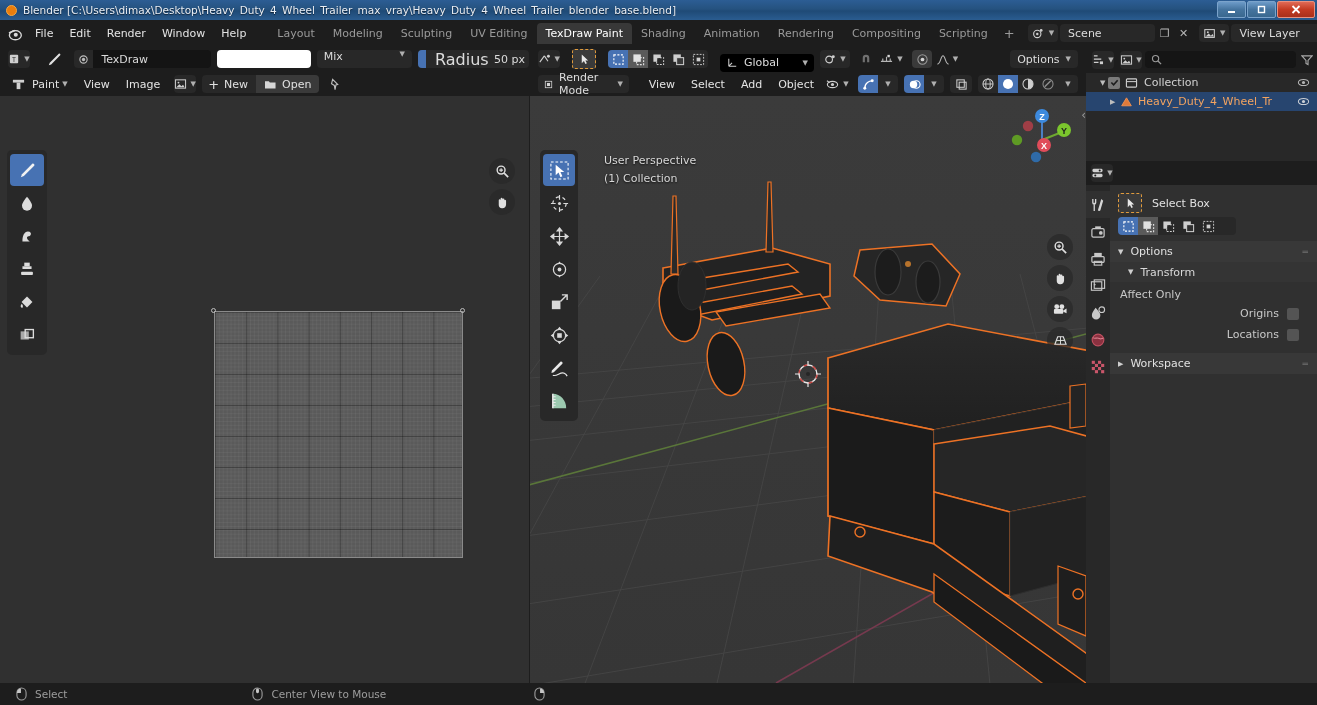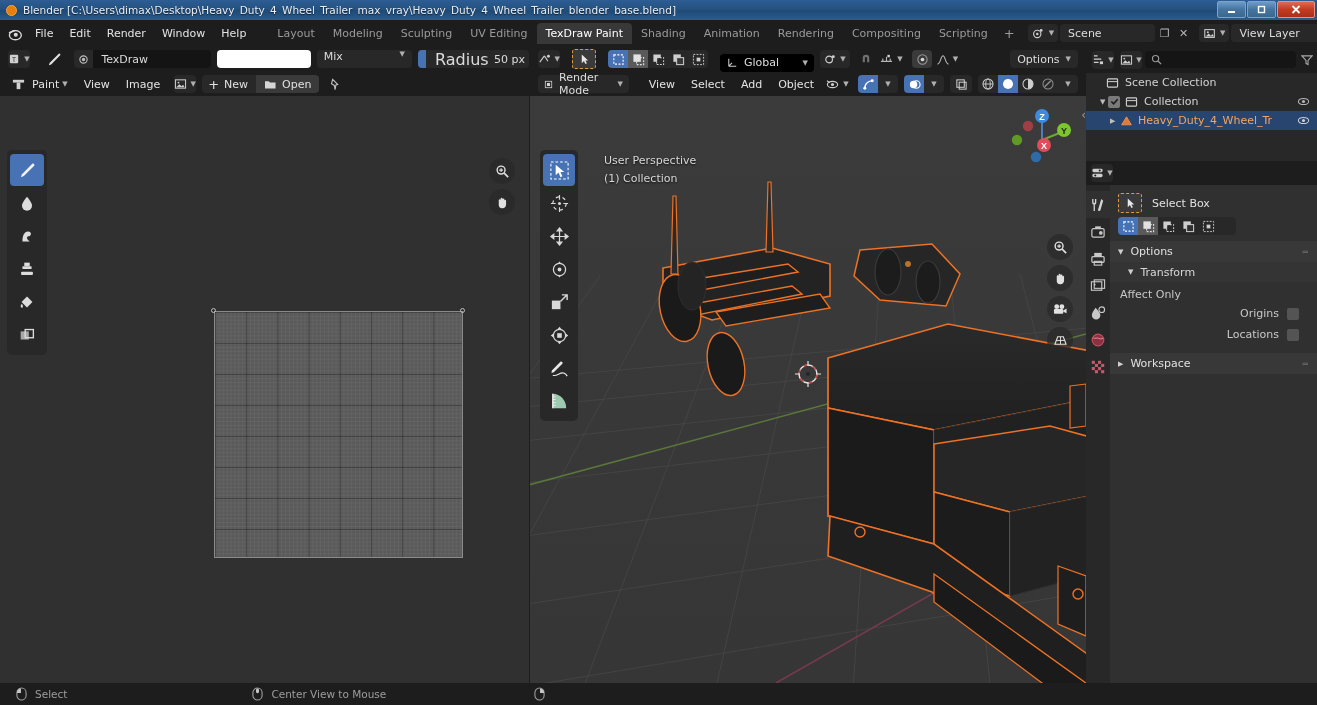--- a/index.html
+++ b/index.html
@@ -767,28 +767,20 @@
           </svg>
       </div>
       <div style="width:16px;display:flex;justify-content:center;margin-right:2px;">
         <svg width="12" height="12" viewBox="0 0 13 13">
             <path d="M1 2 h11 L7.6 7 v4.4 l-2.2 -1.2 V7 Z" fill="none" stroke="#aaaaaa" stroke-width="1.2"></path>
           </svg>
       </div>
     </div>
 
     <div>
-      <div class="ol-row">
-        <span style="width:14px;"></span>
-        <svg width="13" height="12" viewBox="0 0 14 13" style="margin-right:6px;">
-            <rect x="1.5" y="2" width="11" height="9" rx="1" fill="none" stroke="#cfcfcf" stroke-width="1.2"></rect>
-            <path d="M1.5 5 h11" stroke="#cfcfcf" stroke-width="1.1"></path>
-          </svg>
-        <span>Scene Collection</span>
-      </div>
       <div class="ol-row">
         <span style="width:12px;color:#bdbdbd;font-size:7px;padding-left:8px;">▼</span>
         <span style="width:12px;height:12px;background:#7a7a7a;border-radius:2px;display:flex;align-items:center;justify-content:center;margin:0 5px 0 4px;">
           <svg width="9" height="9" viewBox="0 0 10 10">
               <path d="M1.5 5 L4 7.5 L8.5 2.5" stroke="#1d1d1d" stroke-width="1.8" fill="none"></path>
             </svg>
         </span>
         <svg width="13" height="12" viewBox="0 0 14 13" style="margin-right:6px;">
             <rect x="1.5" y="2" width="11" height="9" rx="1" fill="none" stroke="#cfcfcf" stroke-width="1.2"></rect>
             <path d="M1.5 5 h11" stroke="#cfcfcf" stroke-width="1.1"></path>

